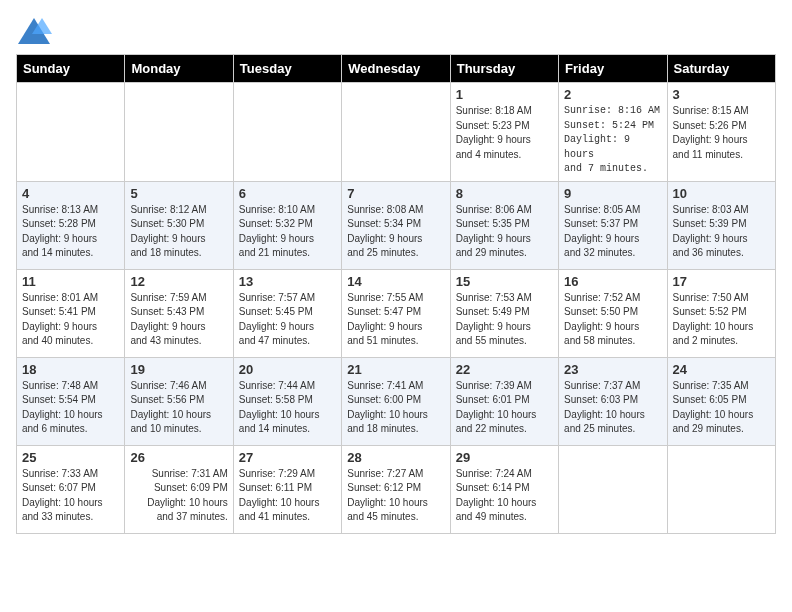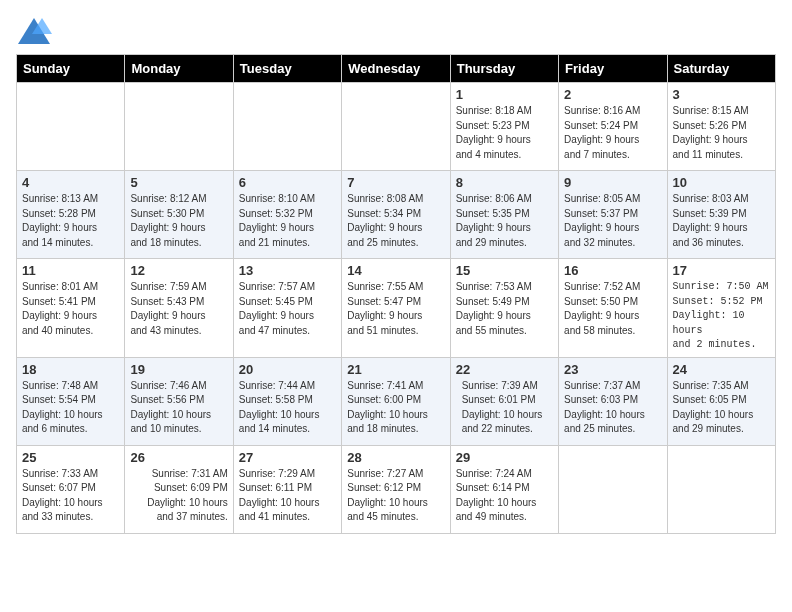--- a/index.html
+++ b/index.html
@@ -122,21 +122,21 @@
         <td></td>
         <td>
           <div class="day-number">1</div>
           <div class="day-info" style="white-space: pre-line;">Sunrise: 8:18 AM
 Sunset: 5:23 PM
 Daylight: 9 hours
 and 4 minutes.</div>
         </td>
         <td>
           <div class="day-number">2</div>
-          <div class="day-info" style="white-space: pre-line;">Sunrise: 8:16 AM
+          <div class="day-info" style="white-space: pre-line; font-family: Liberation Mono, monospace;">Sunrise: 8:16 AM
 Sunset: 5:24 PM
 Daylight: 9 hours
 and 7 minutes.</div>
         </td>
         <td>
           <div class="day-number">3</div>
           <div class="day-info" style="white-space: pre-line;">Sunrise: 8:15 AM
 Sunset: 5:26 PM
 Daylight: 9 hours
 and 11 minutes.</div>
@@ -231,21 +231,21 @@
         </td>
         <td>
           <div class="day-number">16</div>
           <div class="day-info" style="white-space: pre-line;">Sunrise: 7:52 AM
 Sunset: 5:50 PM
 Daylight: 9 hours
 and 58 minutes.</div>
         </td>
         <td>
           <div class="day-number">17</div>
-          <div class="day-info" style="white-space: pre-line; font-family: Liberation Mono, monospace;">Sunrise: 7:50 AM
+          <div class="day-info" style="white-space: pre-line;">Sunrise: 7:50 AM
 Sunset: 5:52 PM
 Daylight: 10 hours
 and 2 minutes.</div>
         </td>
       </tr>
       <tr>
         <td>
           <div class="day-number">18</div>
           <div class="day-info" style="white-space: pre-line;">Sunrise: 7:48 AM
 Sunset: 5:54 PM
@@ -268,21 +268,21 @@
         </td>
         <td>
           <div class="day-number">21</div>
           <div class="day-info" style="white-space: pre-line;">Sunrise: 7:41 AM
 Sunset: 6:00 PM
 Daylight: 10 hours
 and 18 minutes.</div>
         </td>
         <td>
           <div class="day-number">22</div>
-          <div class="day-info" style="white-space: pre-line; margin-left: 6px;">Sunrise: 7:39 AM
+          <div class="day-info" style="white-space: pre-line;">Sunrise: 7:39 AM
 Sunset: 6:01 PM
 Daylight: 10 hours
 and 22 minutes.</div>
         </td>
         <td>
           <div class="day-number">23</div>
           <div class="day-info" style="white-space: pre-line;">Sunrise: 7:37 AM
 Sunset: 6:03 PM
 Daylight: 10 hours
 and 25 minutes.</div>

